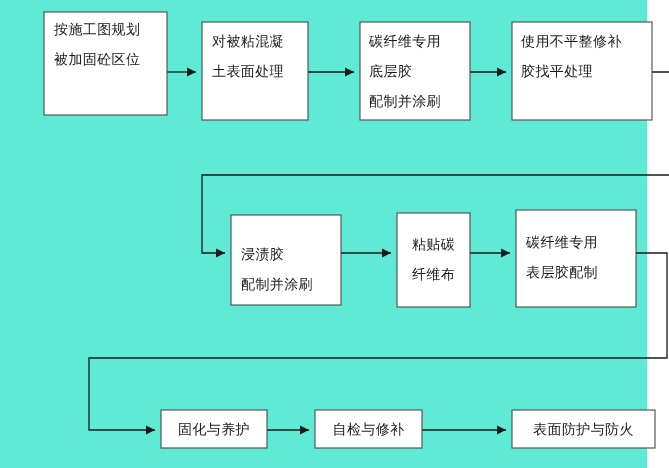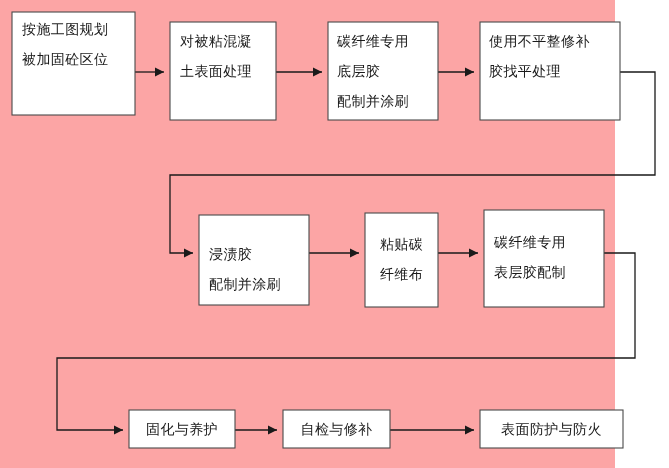--- a/index.html
+++ b/index.html
@@ -11,21 +11,22 @@
   body {
     width: 669px;
     height: 468px;
     overflow: hidden;
     font-family: "DejaVu Sans", "Liberation Sans", sans-serif;
   }
   #flowchart-root {
     position: relative;
     width: 615px;
     height: 468px;
-    background: #fca5a5;
+    background: #5eead4;
+    padding-left: 32px;
   }
   svg#flow-svg {
     display: block;
     width: 669px;
     height: 468px;
   }
   .node-box {
     fill: #ffffff;
     stroke: #4a4a4a;
     stroke-width: 1.1;

